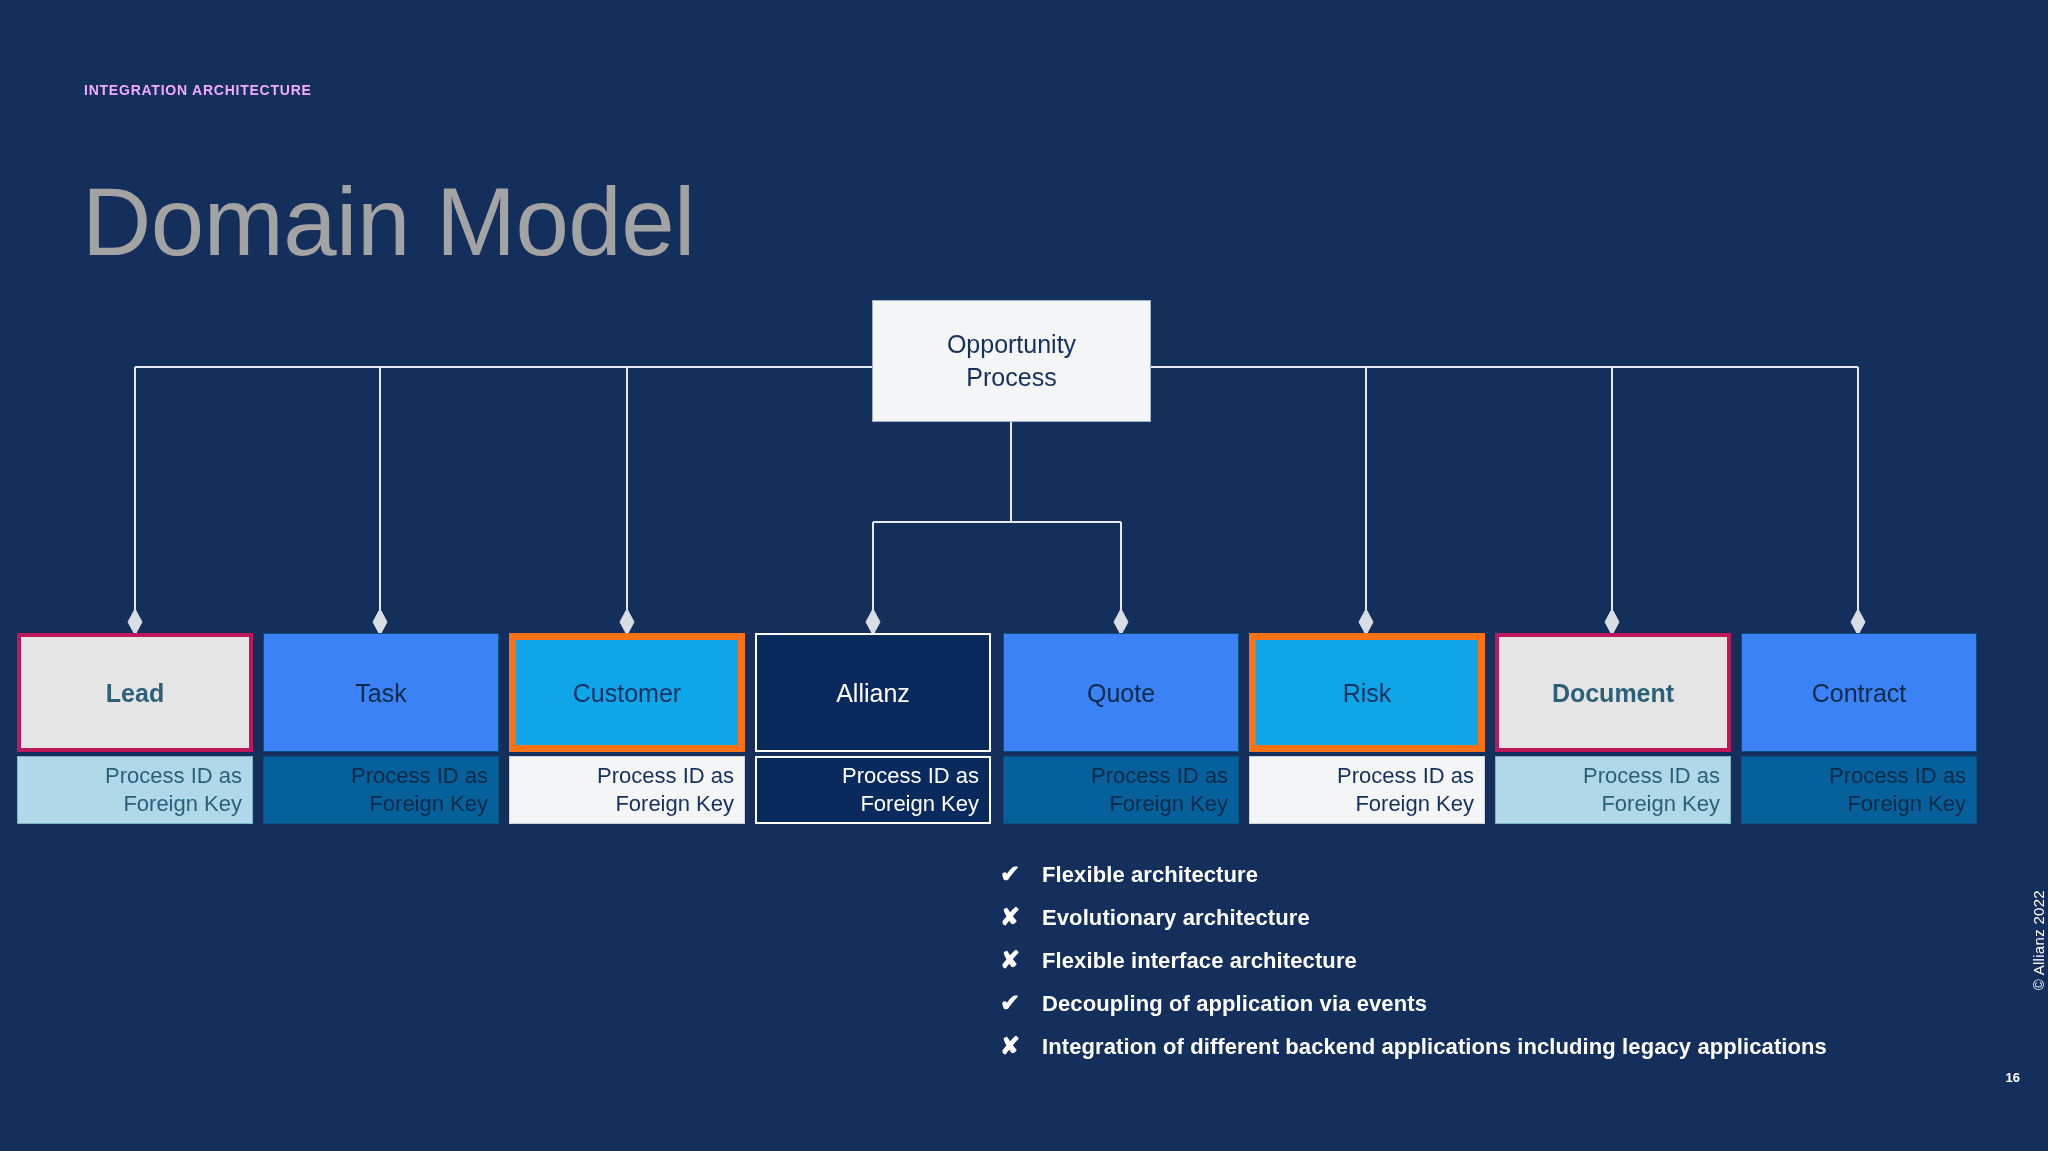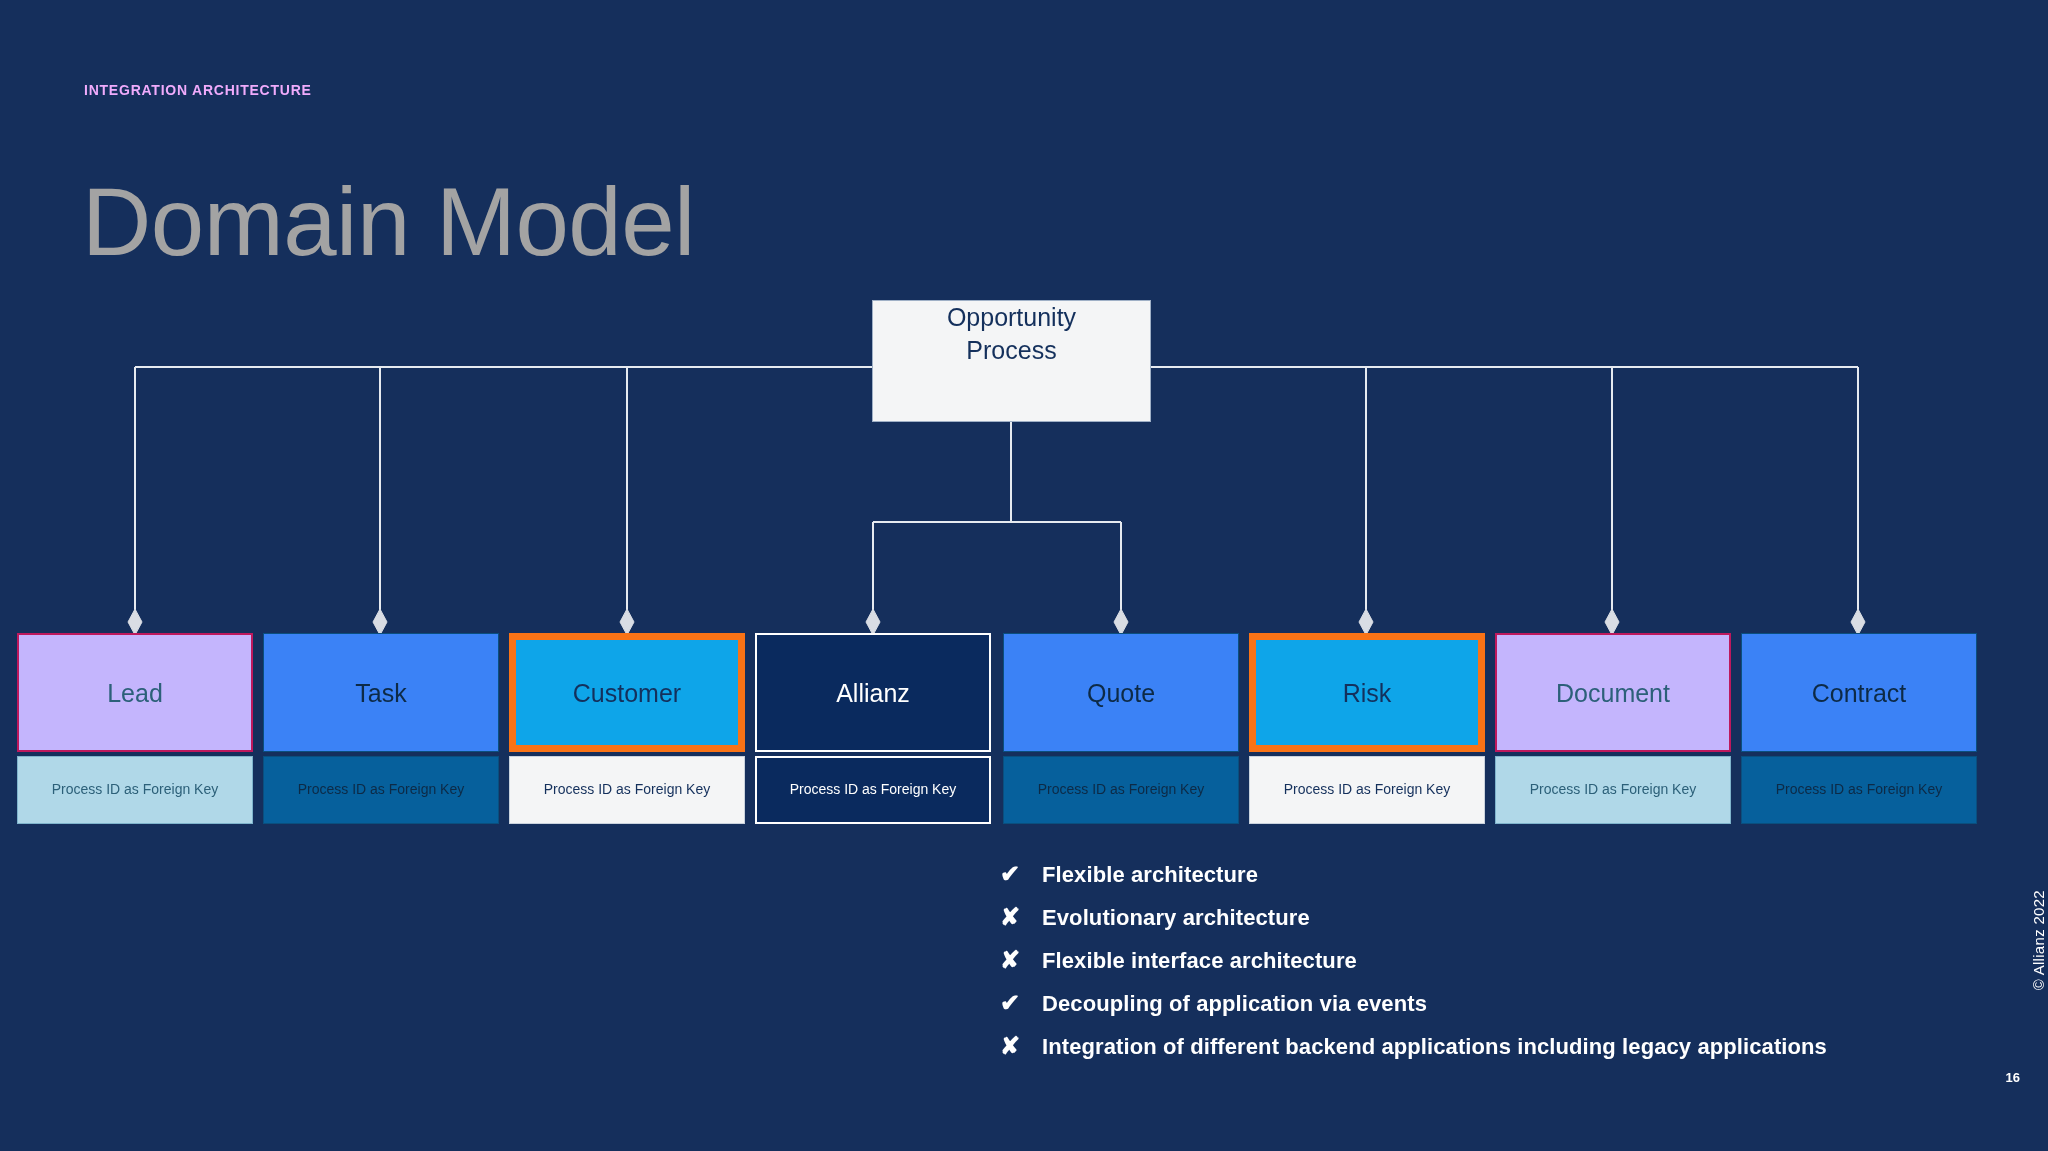--- a/index.html
+++ b/index.html
@@ -57,21 +57,21 @@
   
   .root-node {
     position: absolute;
     left: 872px;
     top: 300px;
     width: 279px;
     height: 122px;
     background: #f4f5f6;
     border: 1px solid #9fb0c6;
     display: flex;
-    align-items: flex-start;
+    align-items: center;
     justify-content: center;
     box-sizing: border-box;
   }
   .root-node-label {
     font-size: 25px;
     line-height: 1.32;
     color: #14305c;
     text-align: center;
     white-space: pre-line;
   }
@@ -98,27 +98,27 @@
   .entity-body {
     height: 68px;
     margin-top: 4px;
     display: flex;
     align-items: center;
     justify-content: center;
     box-sizing: border-box;
     padding: 0 10px;
   }
   .entity-body-label {
-    font-size: 14px;
-    text-align: left;
+    font-size: 22px;
+    text-align: right;
     line-height: 1.28;
   }
 
   
-  .t-light .entity-head { background: #c4b5fd; border: 2px solid #be185d; }
+  .t-light .entity-head { background: #e5e5e5; border: 4px solid #be185d; font-weight: bold; }
   .t-light .entity-body { background: #b0d8e8; border: 1px solid #7fb4cc; }
   .t-light .entity-head-label,
   .t-light .entity-body-label { color: #2c6079; }
 
   
   .t-mid .entity-head { background: #3b82f6; border: 1px solid #0a4f7e; }
   .t-mid .entity-body { background: #06609c; border: 1px solid #0a4f7e; }
   .t-mid .entity-head-label,
   .t-mid .entity-body-label { color: #0d2a46; }
 

